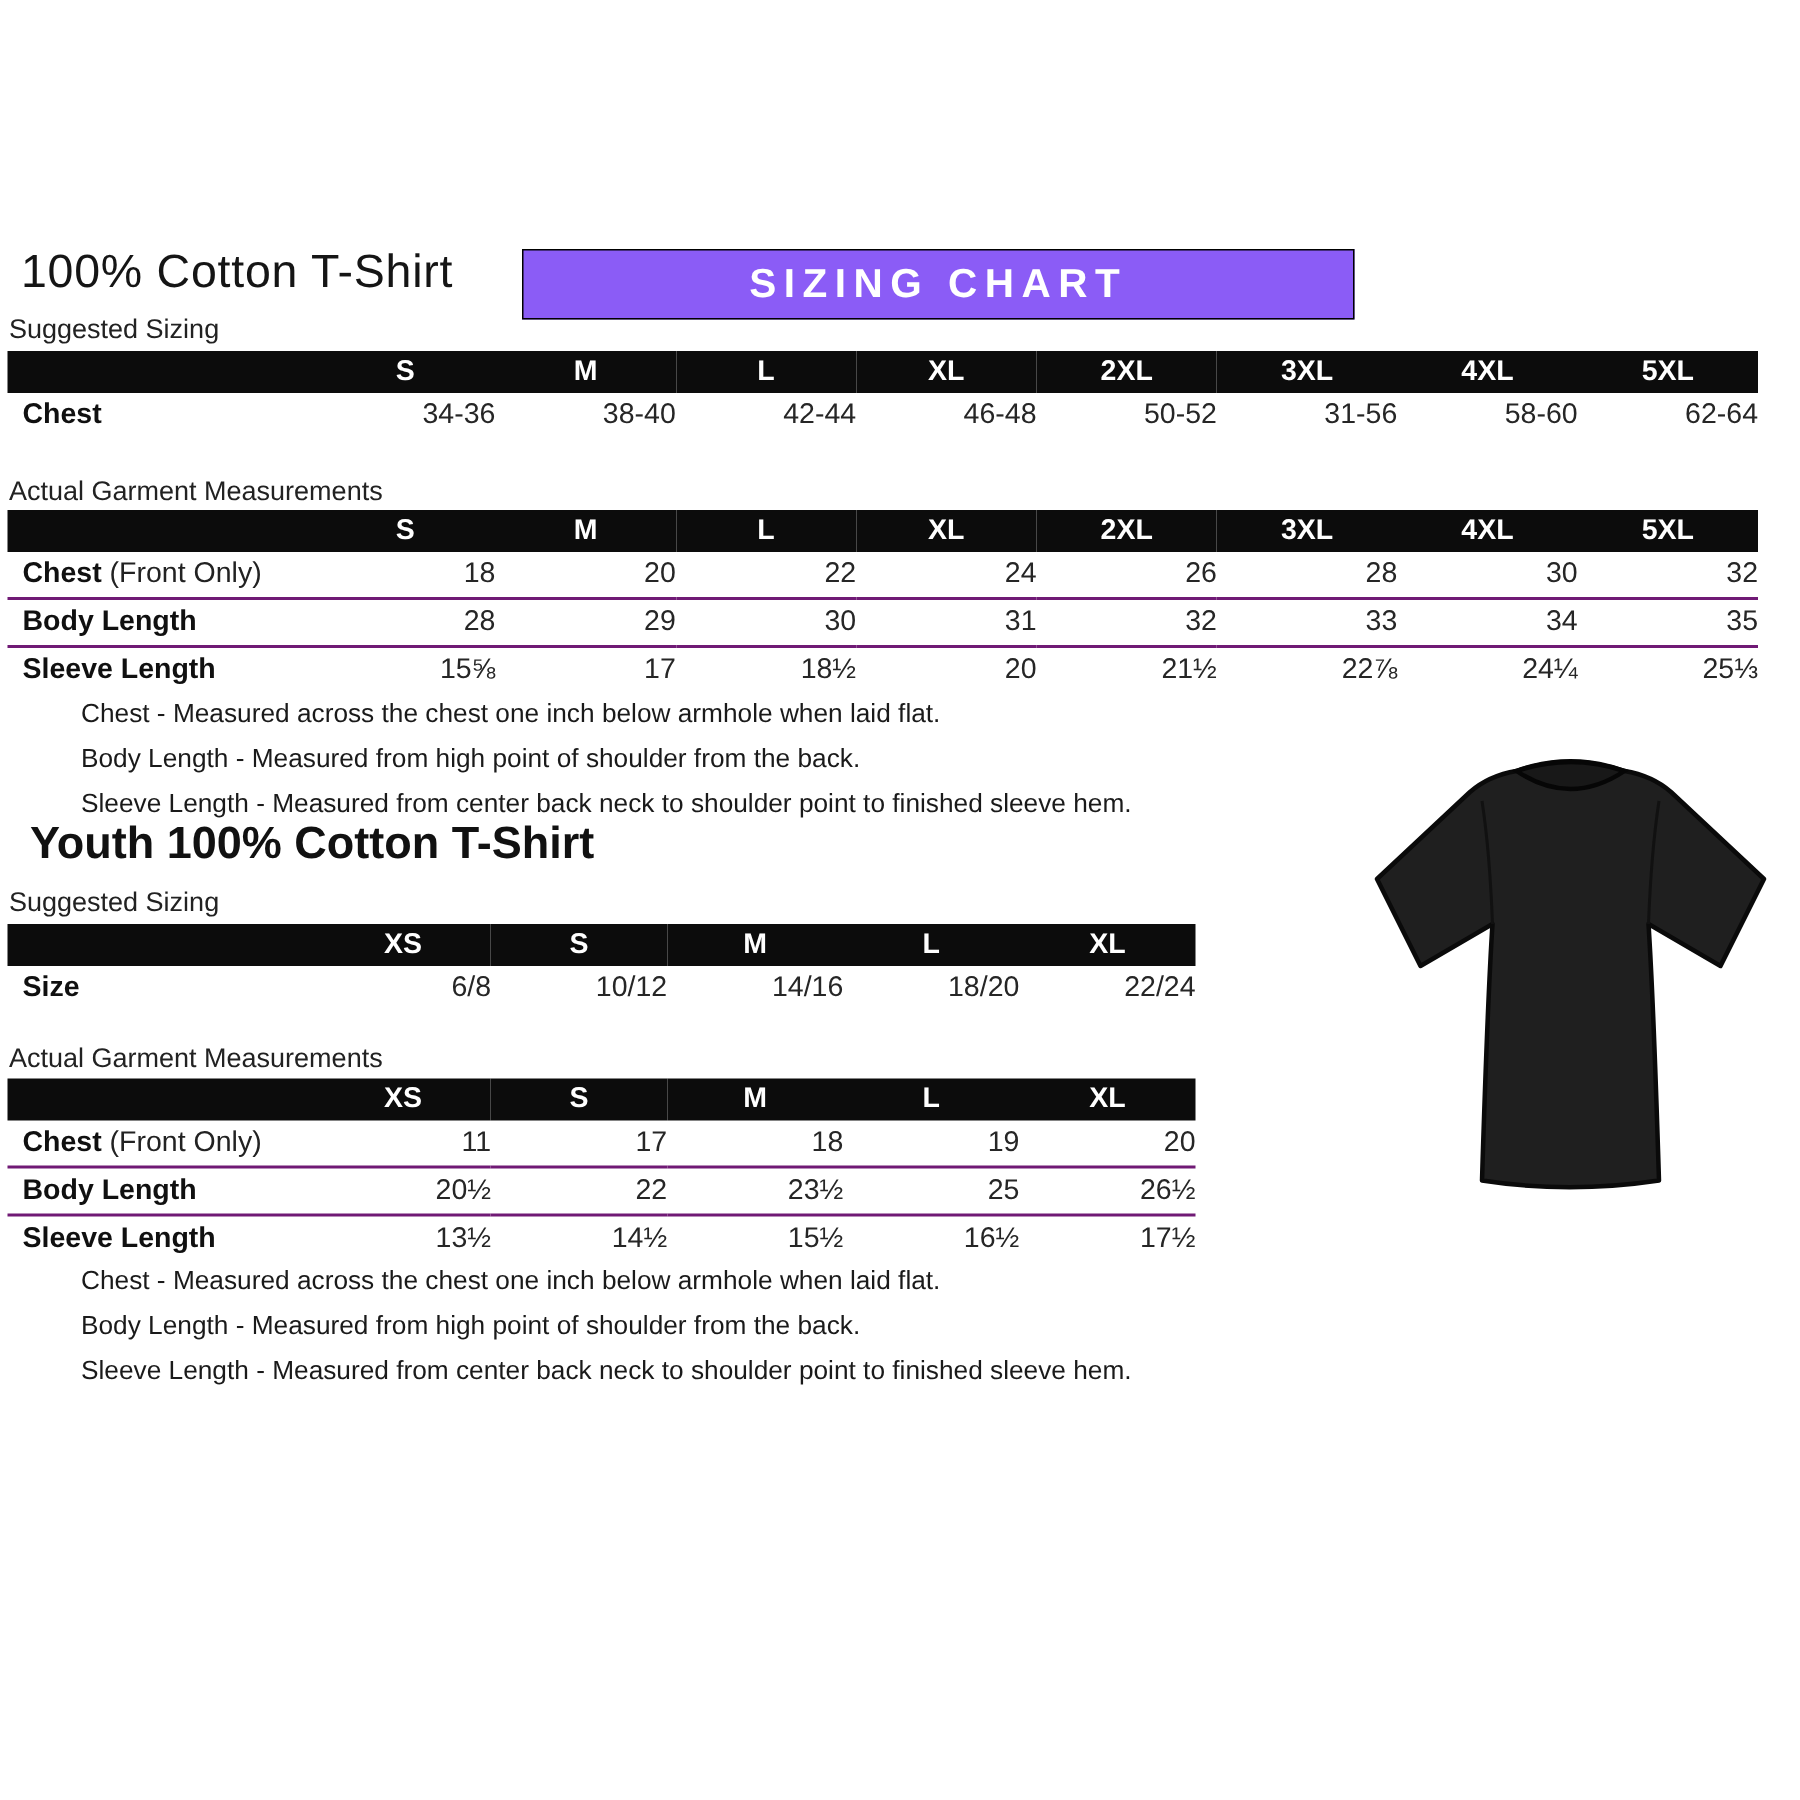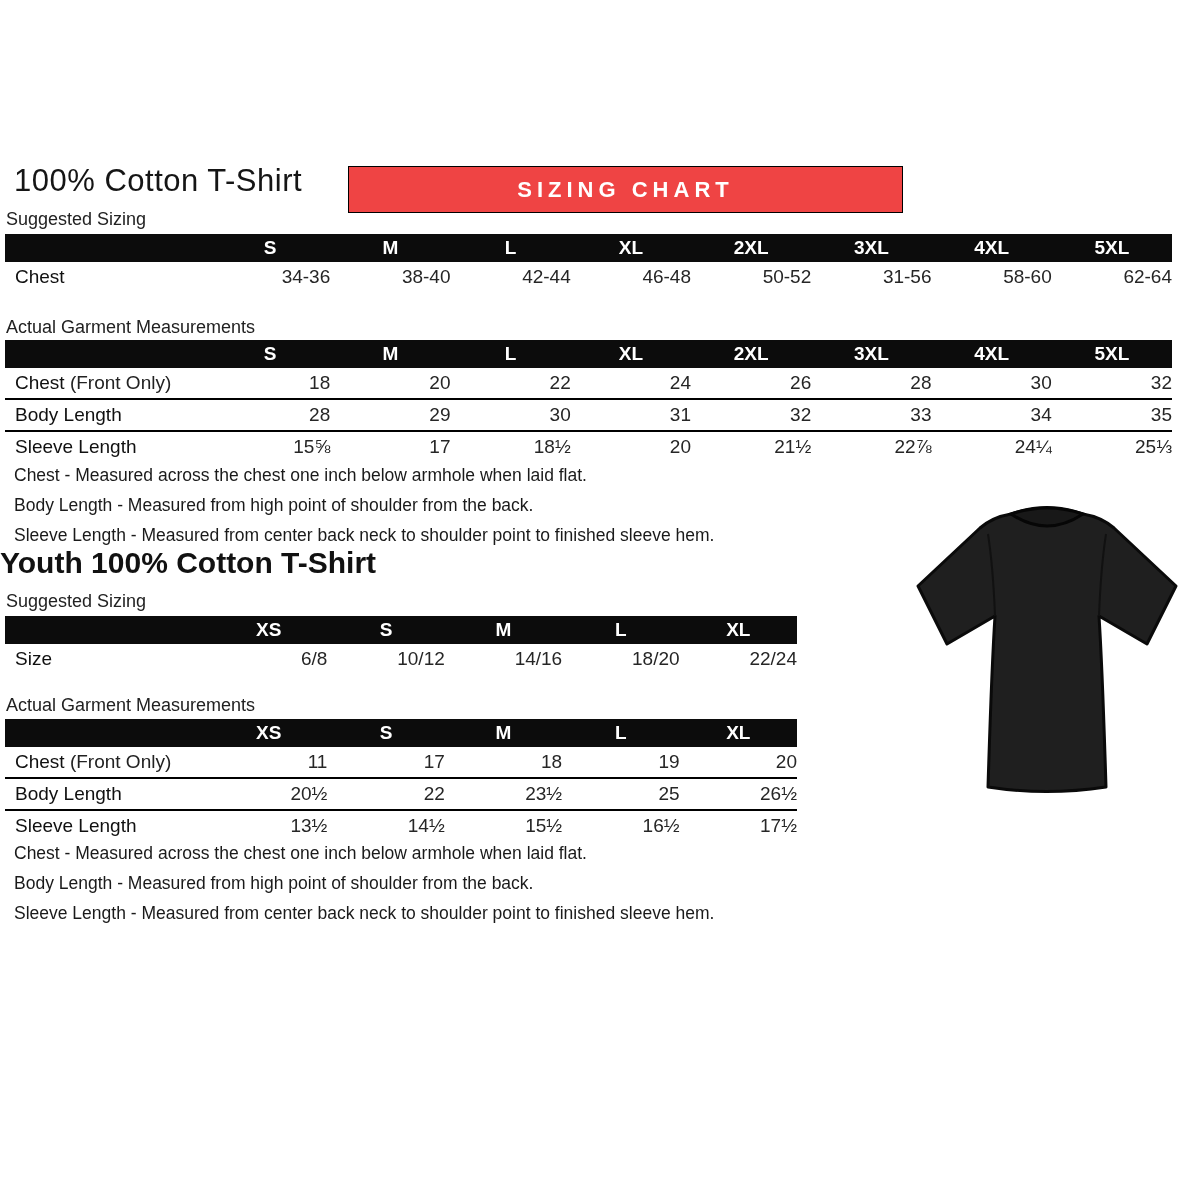--- a/index.html
+++ b/index.html
@@ -4,43 +4,43 @@
 <style>
   html,body { margin:0; padding:0; background:#ffffff; }
   .canvas {
     position:relative; width:1200px; height:1200px; background:#ffffff;
     font-family:"Liberation Sans", sans-serif; color:#1c1c1c; overflow:hidden;
   }
   .abs { position:absolute; }
 
   .main-title { left:14px; top:163px; font-size:31px; font-weight:400; color:#151515; letter-spacing:0.5px; }
   .banner {
-    left:348px; top:166px; width:553px; height:45px; background:#ef4444;
+    left:348px; top:166px; width:553px; height:45px; background:#8b5cf6;
     display:flex; align-items:center; justify-content:center;
-    color:#ffffff; font-weight:800; font-size:22px; letter-spacing:5px;
+    color:#ffffff; font-weight:800; font-size:27px; letter-spacing:5px;
     border:1px solid #000;
   }
   .section-label { font-size:18px; color:#222; font-weight:400; }
-  .youth-title { left:0; top:546px; font-size:30px; font-weight:700; color:#111; }
+  .youth-title { left:20px; top:546px; font-size:30px; font-weight:700; color:#111; }
 
   table.sz { border-collapse:collapse; table-layout:fixed; position:absolute; }
   table.sz th {
     background:#0c0c0c; color:#ffffff; font-weight:700; font-size:19px;
     height:28px; padding:0; text-align:center; border:0;
   }
   table.sz td {
     font-size:19px; color:#262626; text-align:right; height:30px; padding:0;
   }
   table.sz td.lbl { text-align:left; padding-left:10px; }
-  table.sz td.lbl .b { font-weight:400; color:#101010; }
+  table.sz td.lbl .b { font-weight:700; color:#101010; }
   table.sz td.lbl .sfx { font-weight:400; color:#222; }
-  table.sz.sep tbody tr.r2 td, table.sz.sep tbody tr.r3 td { border-top:2px solid #000000; }
+  table.sz.sep tbody tr.r2 td, table.sz.sep tbody tr.r3 td { border-top:2px solid #701a75; }
 
   .notes { line-height:30px; font-size:17.5px; color:#1a1a1a; }
-  .notes div { white-space:nowrap; }
+  .notes div { white-space:nowrap;margin-left:40px; }
 
   .tee { left:898px; top:490px; width:296px; height:312px; }
 </style>
 </head>
 <body>
 
 <div class="canvas">
 
   <div class="abs main-title">100% Cotton T-Shirt</div>
   <div class="abs banner">SIZING CHART</div>

